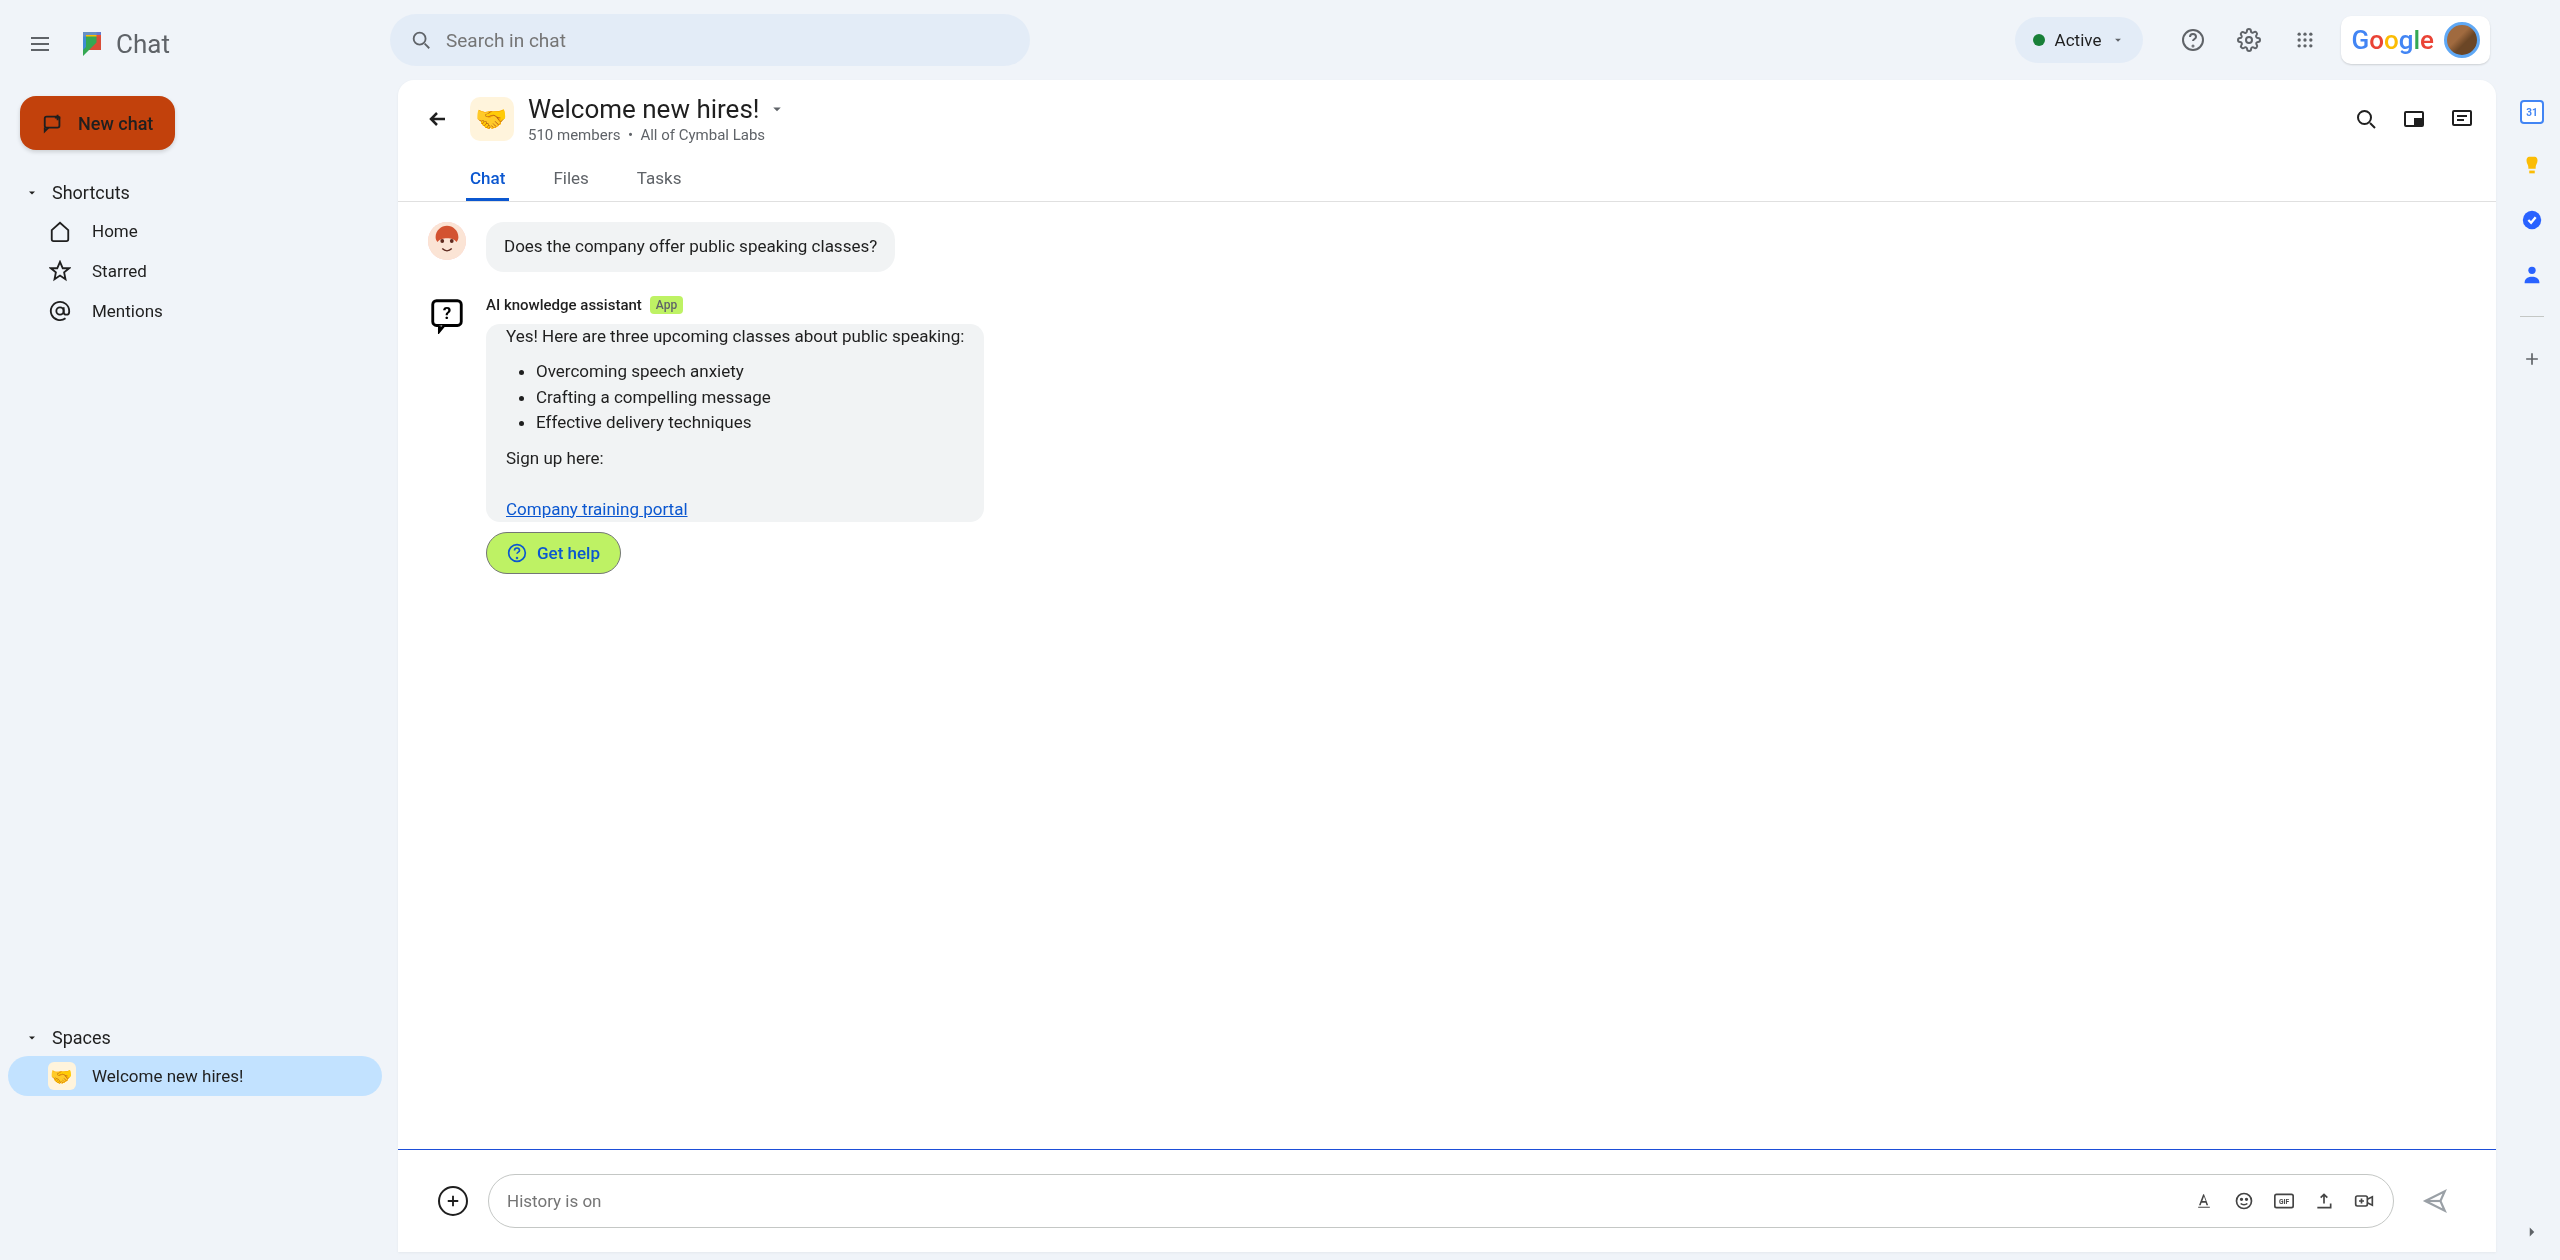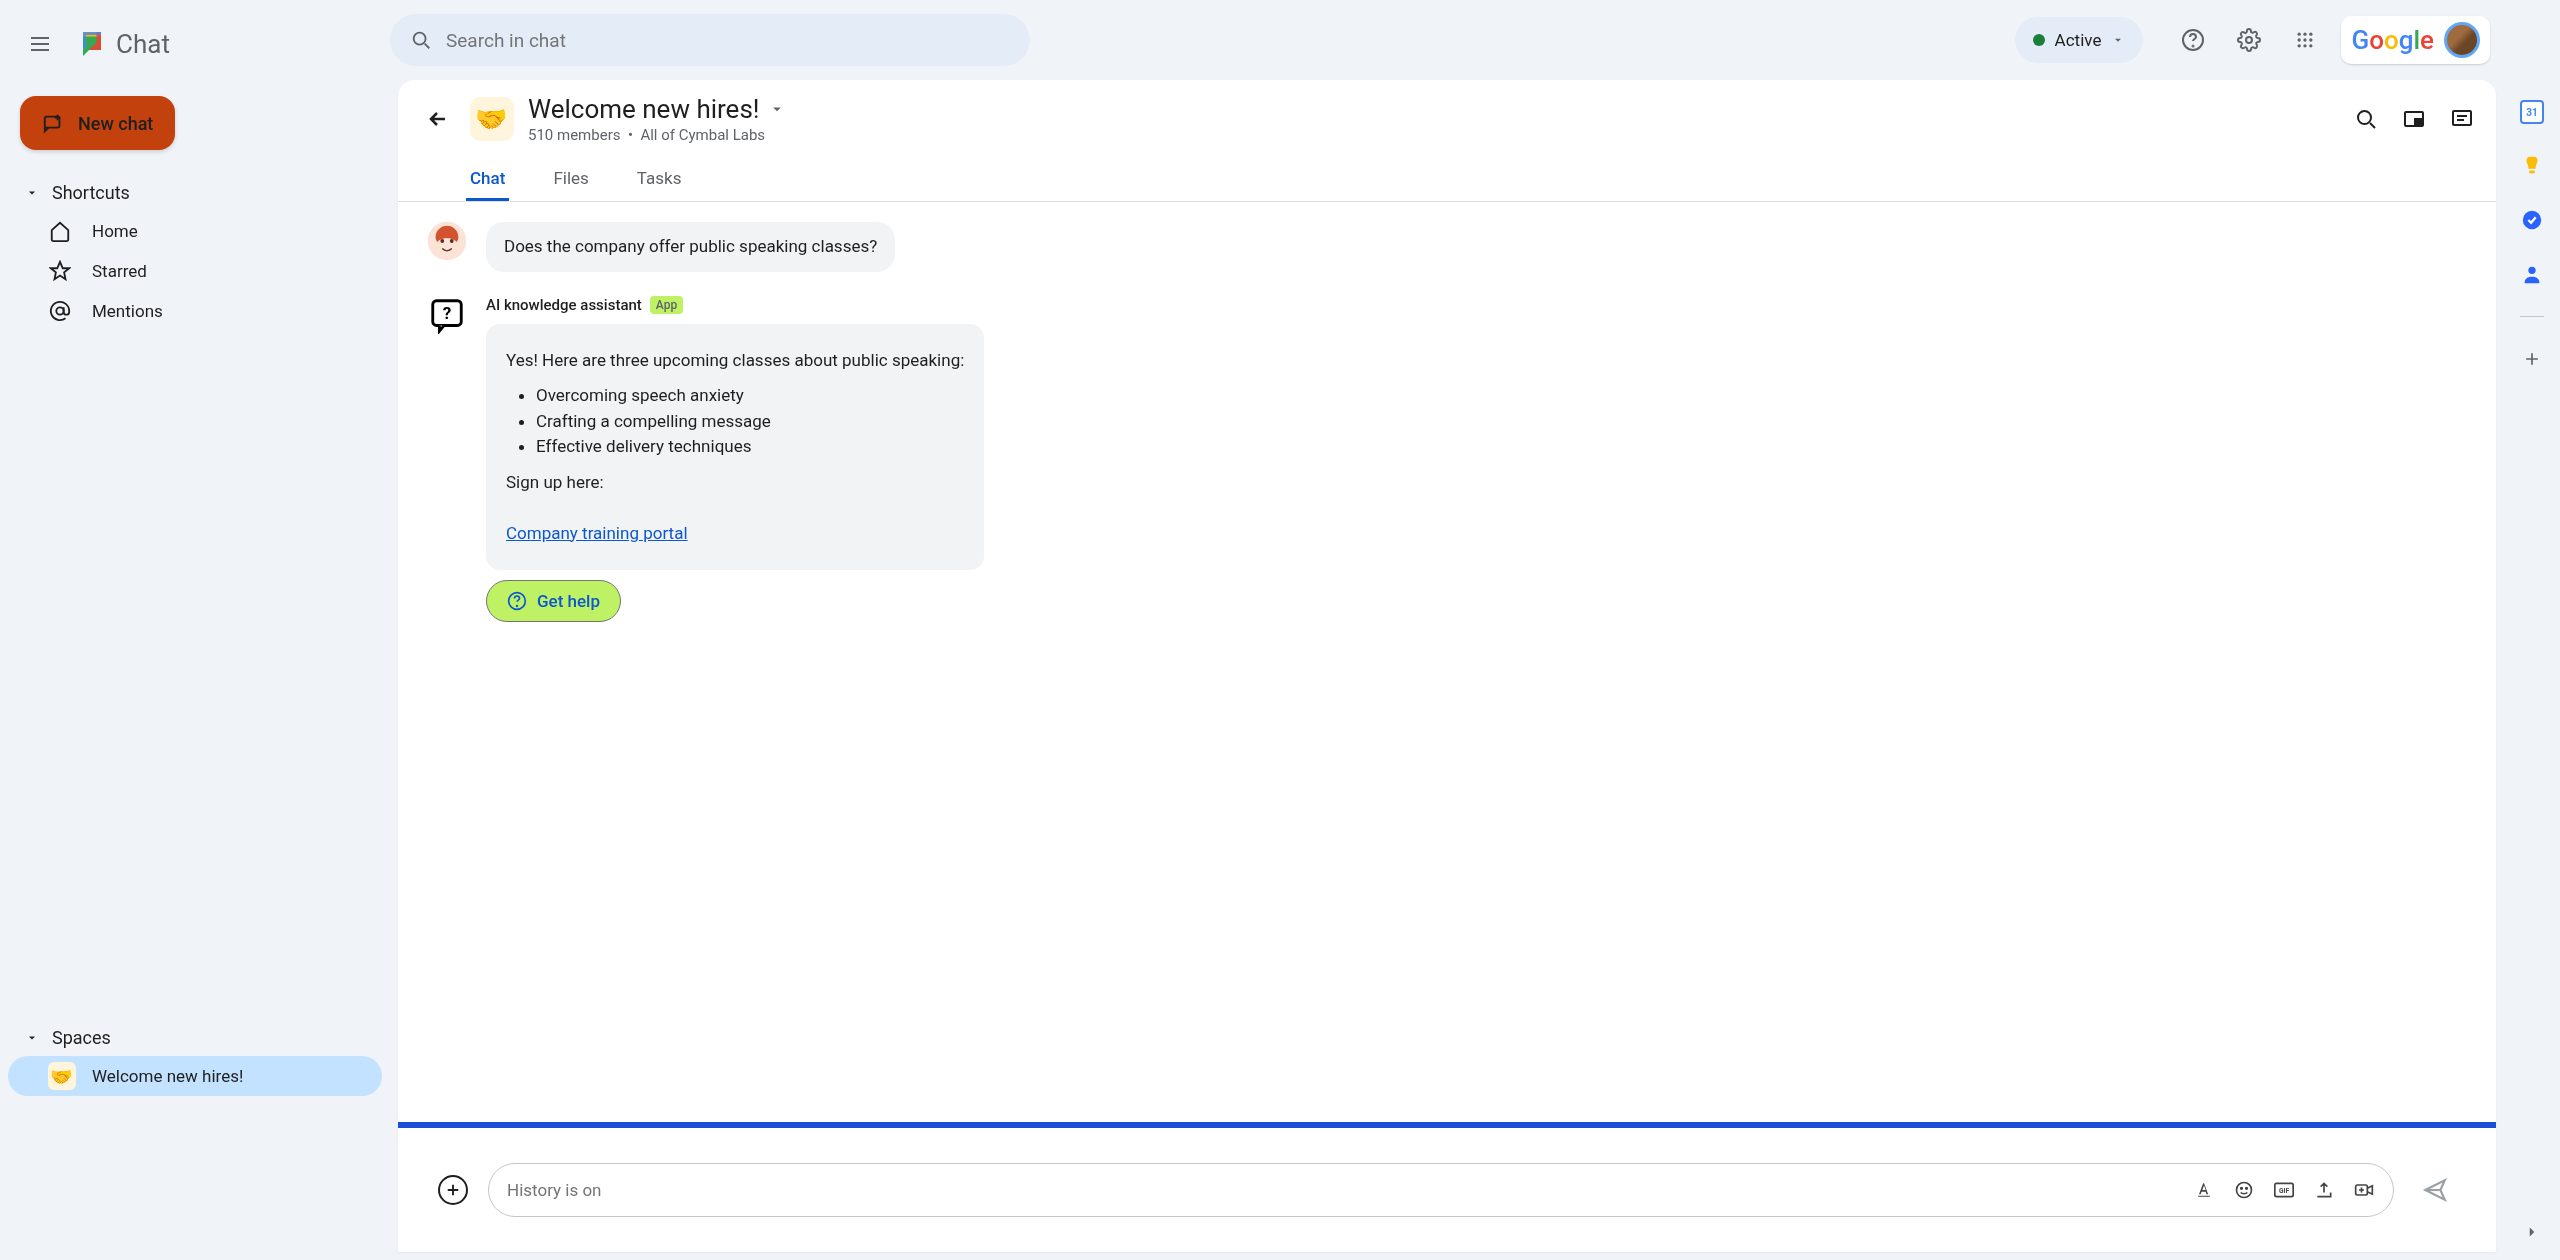--- a/index.html
+++ b/index.html
@@ -56,28 +56,28 @@
 
 
 .messages { flex: 1; padding: 20px 30px; overflow-y: auto; }
 .msg-row { display: flex; gap: 20px; align-items: flex-start; margin-bottom: 24px; }
 .msg-avatar { width: 38px; height: 38px; border-radius: 50%; flex-shrink: 0; display: flex; align-items: center; justify-content: center; }
 .user-avatar { background: #fcc; }
 .msg-content { display: flex; flex-direction: column; gap: 10px; }
 .sender-row { display: flex; align-items: center; gap: 8px; font-size: 15px; font-weight: 500; }
 .app-badge { background: #bef264; color: #5f6368; font-size: 12px; padding: 2px 6px; border-radius: 4px; font-weight: 500; }
 .bubble { background: #f1f3f4; border-radius: 18px; padding: 12px 18px; font-size: 17px; max-width: 700px; line-height: 1.5; }
-.bubble.large { border-radius: 14px; padding: 24px 20px; }
+.bubble.large { border-radius: 14px; padding: 0 20px; }
 .bubble ul { margin: 10px 0 10px 30px; }
 .bubble a { color: #0b57d0; text-decoration: underline; }
 
 .action-btn { border: 1px solid #747775; border-radius: 24px; padding: 10px 20px; display: inline-flex; align-items: center; gap: 10px; color: #0b57d0; font-size: 17px; font-weight: 500; background: #bef264; cursor: pointer; }
 
 
-.composer-area { border-top: 6px solid #1d4ed8; padding: 35px 40px; display: flex; align-items: center; gap: 20px; }
+.composer-area { border-top: 1px solid #1d4ed8; padding: 24px 40px; display: flex; align-items: center; gap: 20px; }
 .plus-btn { width: 30px; height: 30px; border: 2px solid #1f1f1f; border-radius: 50%; display: flex; align-items: center; justify-content: center; cursor: pointer; font-size: 20px; }
 .composer { flex: 1; border: 1px solid #c4c7c5; border-radius: 30px; height: 54px; display: flex; align-items: center; padding: 0 18px; }
 .composer input { border: none; outline: none; flex: 1; font-size: 17px; }
 .composer-icons { display: flex; gap: 18px; }
 .composer-icon { cursor: pointer; width: 22px; height: 22px; display: flex; align-items: center; justify-content: center; color:#444;}
 .send-btn { color: #9aa0a6; padding: 8px; cursor: pointer; font-size: 22px; }
 
 
 .right-rail { width: 56px; background: #f0f4f9; display: flex; flex-direction: column; align-items: center; padding-top: 100px; gap: 30px; }
 .rail-icon { width: 24px; height: 24px; cursor: pointer; border-radius: 4px; display: flex; align-items: center; justify-content: center; }

